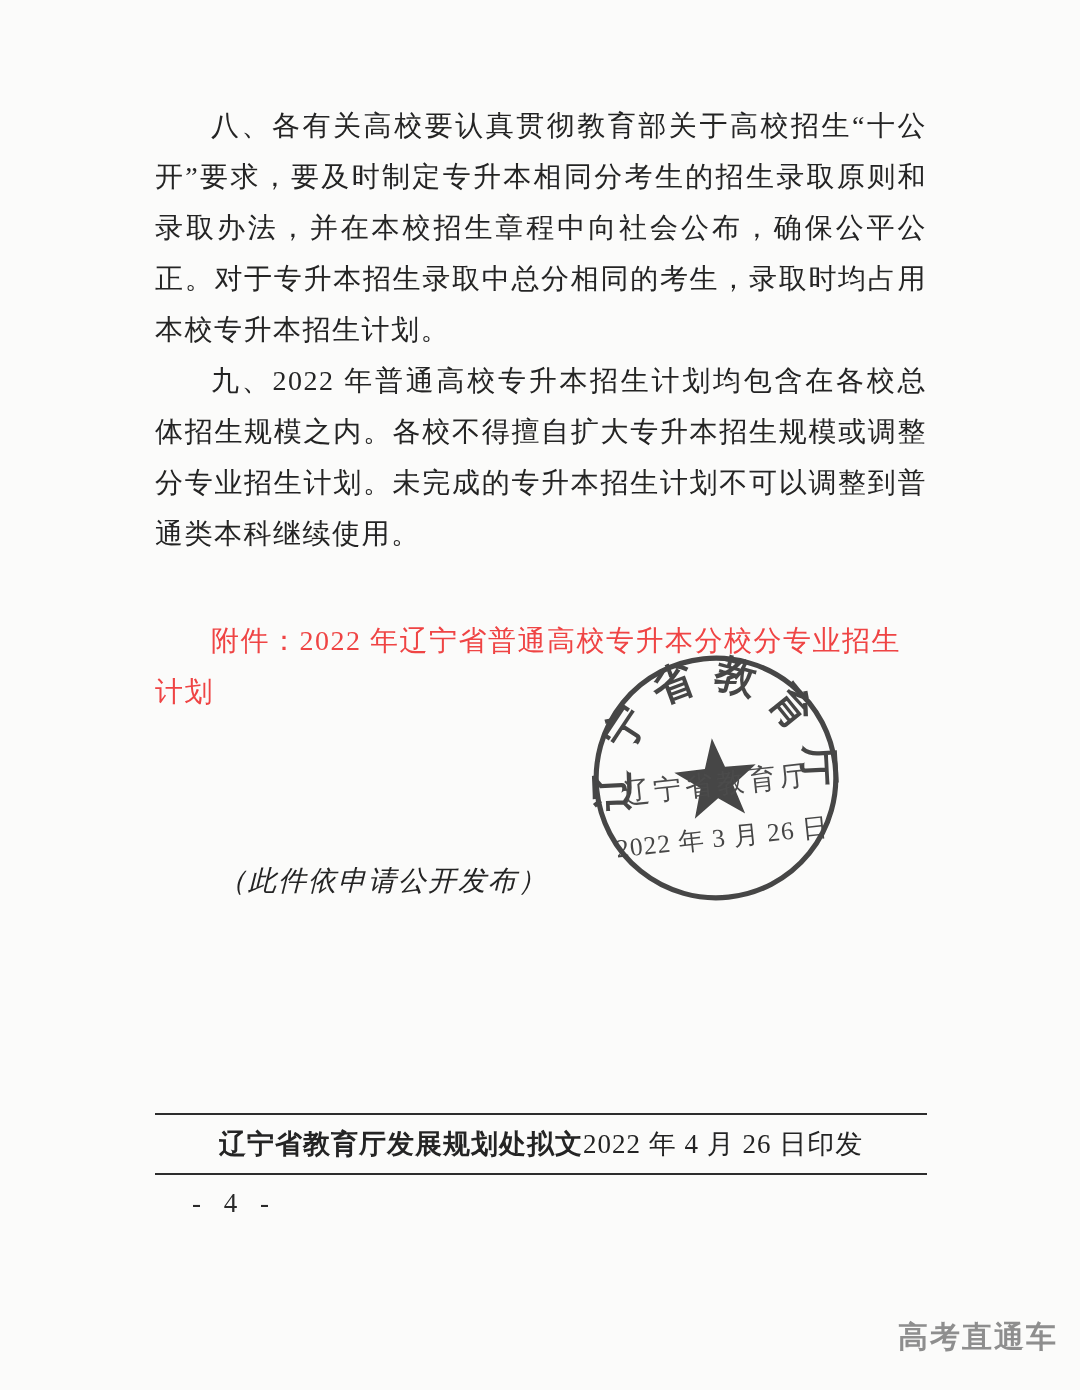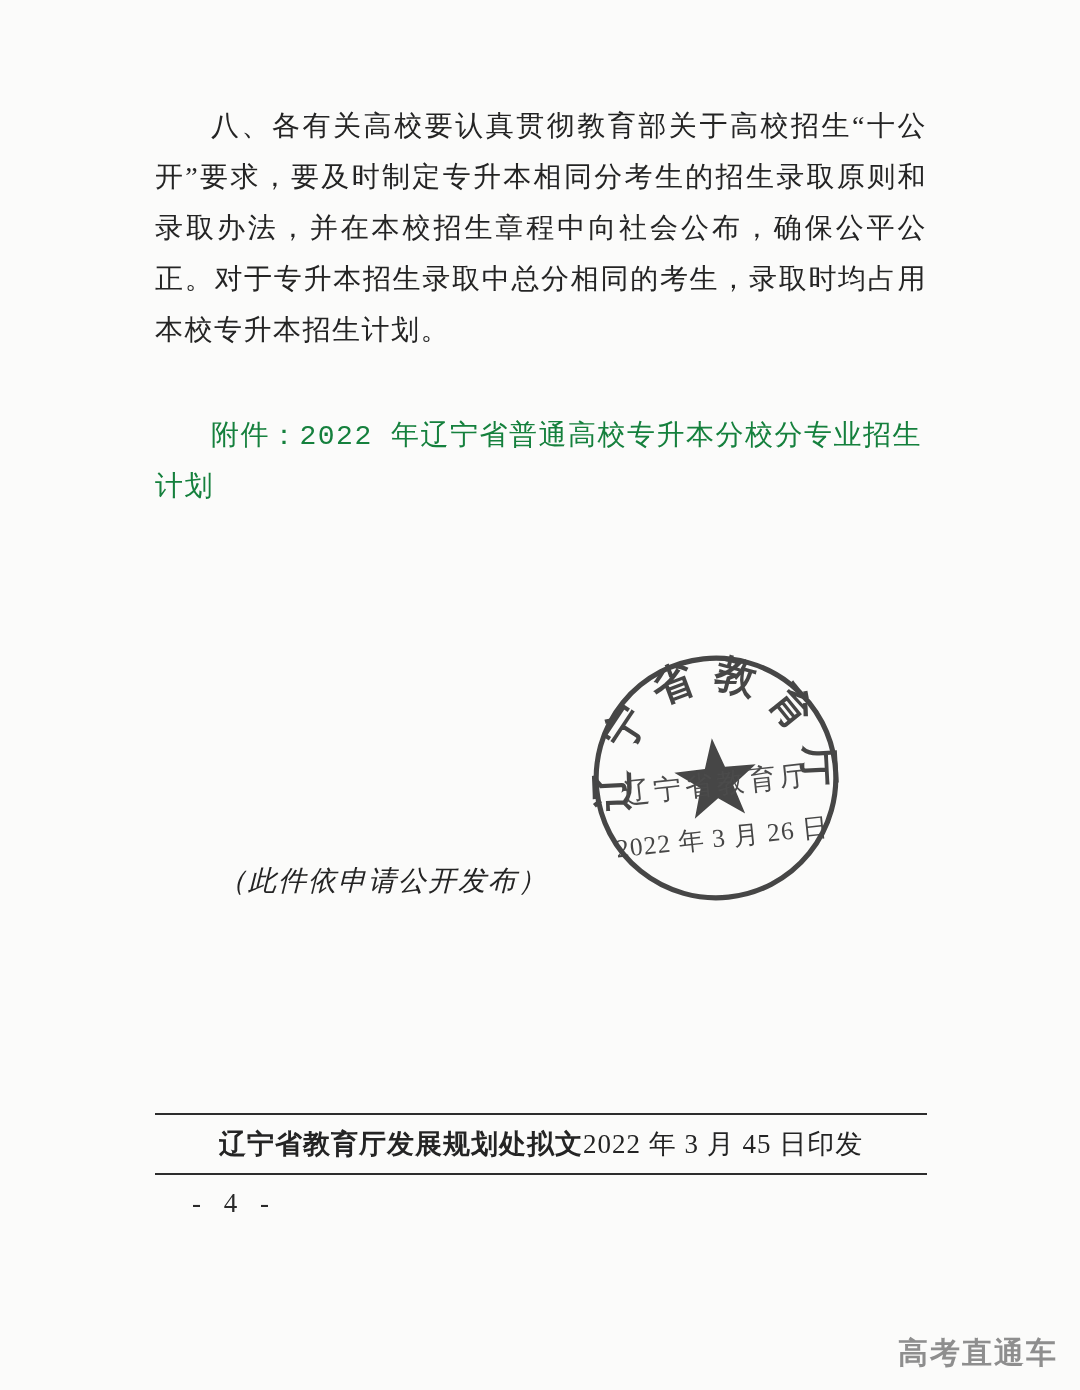--- a/index.html
+++ b/index.html
@@ -15,21 +15,21 @@
   }
   .para{
     margin:0;
     font-size:28px;line-height:51px;letter-spacing:1.5px;
     text-align:justify;text-indent:2em;
     color:#242424;
   }
   .attachment{
     margin:56px 0 0 0;
     font-size:28px;line-height:51px;letter-spacing:1.5px;
-    text-indent:2em;color:#15803d;font-family:Liberation Mono, monospace;
+    text-indent:2em;color:#ef4444;
   }
   .note{
     position:absolute;left:218px;top:862px;margin:0;
     font-size:28px;letter-spacing:2px;color:#242424;font-style:italic;
   }
   .stamp{
     position:absolute;left:588px;top:650px;width:256px;height:256px;
     transform:rotate(-6deg);
     opacity:.88;
   }
@@ -41,32 +41,33 @@
     padding:11px 8px;box-sizing:border-box;
     font-size:27px;letter-spacing:1px;color:#242424;
   }
   .footer .left{font-weight:700;}
   .footer .right{font-weight:400;}
   .page-number{
     position:absolute;left:192px;top:1188px;
     font-size:27px;letter-spacing:8px;color:#2a2a2a;
   }
   .watermark{
-    position:absolute;right:22px;bottom:16px;
+    position:absolute;right:22px;bottom:32px;
     font-family:"Liberation Sans","DejaVu Sans",sans-serif;
     font-size:30px;font-weight:700;color:#8e8e8e;letter-spacing:2px;
   }
 </style>
 </head>
 <body>
 
 <div class="page">
 
   <div class="content">
     <p class="para">八、各有关高校要认真贯彻教育部关于高校招生“十公开”要求，要及时制定专升本相同分考生的招生录取原则和录取办法，并在本校招生章程中向社会公布，确保公平公正。对于专升本招生录取中总分相同的考生，录取时均占用本校专升本招生计划。</p>
+    <p class="para">九、2022 年普通高校专升本招生计划均包含在各校总体招生规模之内。各校不得擅自扩大专升本招生规模或调整分专业招生计划。未完成的专升本招生计划不可以调整到普通类本科继续使用。</p>
     <p class="attachment">附件：2022 年辽宁省普通高校专升本分校分专业招生计划</p>
   </div>
 
   <div class="stamp">
     <svg viewBox="0 0 250 250" xmlns="http://www.w3.org/2000/svg">
       <circle cx="125" cy="125" r="117" fill="none" stroke="#2e2e2e" stroke-width="5"></circle>
       <defs>
         <path id="sealArc" d="M 42 155 A 88 88 0 1 1 208 155" fill="none"></path>
       </defs>
       <text font-size="40" font-weight="700" fill="#2e2e2e" style="letter-spacing:15px;font-family:'Liberation Serif','DejaVu Serif',serif;">
@@ -75,20 +76,20 @@
       <polygon fill="#2e2e2e" points="125,86 134.9,115.1 165,115.6 141,133.5 149.7,162.4 125,145 100.3,162.4 109,133.5 85,115.6 115.1,115.1"></polygon>
       <text x="125" y="140" text-anchor="middle" font-size="27" fill="#333" style="letter-spacing:4px;font-family:'Liberation Serif','DejaVu Serif',serif;">辽宁省教育厅</text>
       <text x="125" y="192" text-anchor="middle" font-size="25" fill="#2e2e2e" style="letter-spacing:1px;font-family:'Liberation Serif','DejaVu Serif',serif;">2022 年 3 月 26 日</text>
     </svg>
   </div>
 
   <p class="note">（此件依申请公开发布）</p>
 
   <div class="footer">
     <span class="left">辽宁省教育厅发展规划处拟文</span>
-    <span class="right">2022 年 3 月 45 日印发</span>
+    <span class="right">2022 年 4 月 26 日印发</span>
   </div>
 
   <div class="page-number">- 4 -</div>
 
   <div class="watermark">高考直通车</div>
 
 </div>
 
 </body></html>

